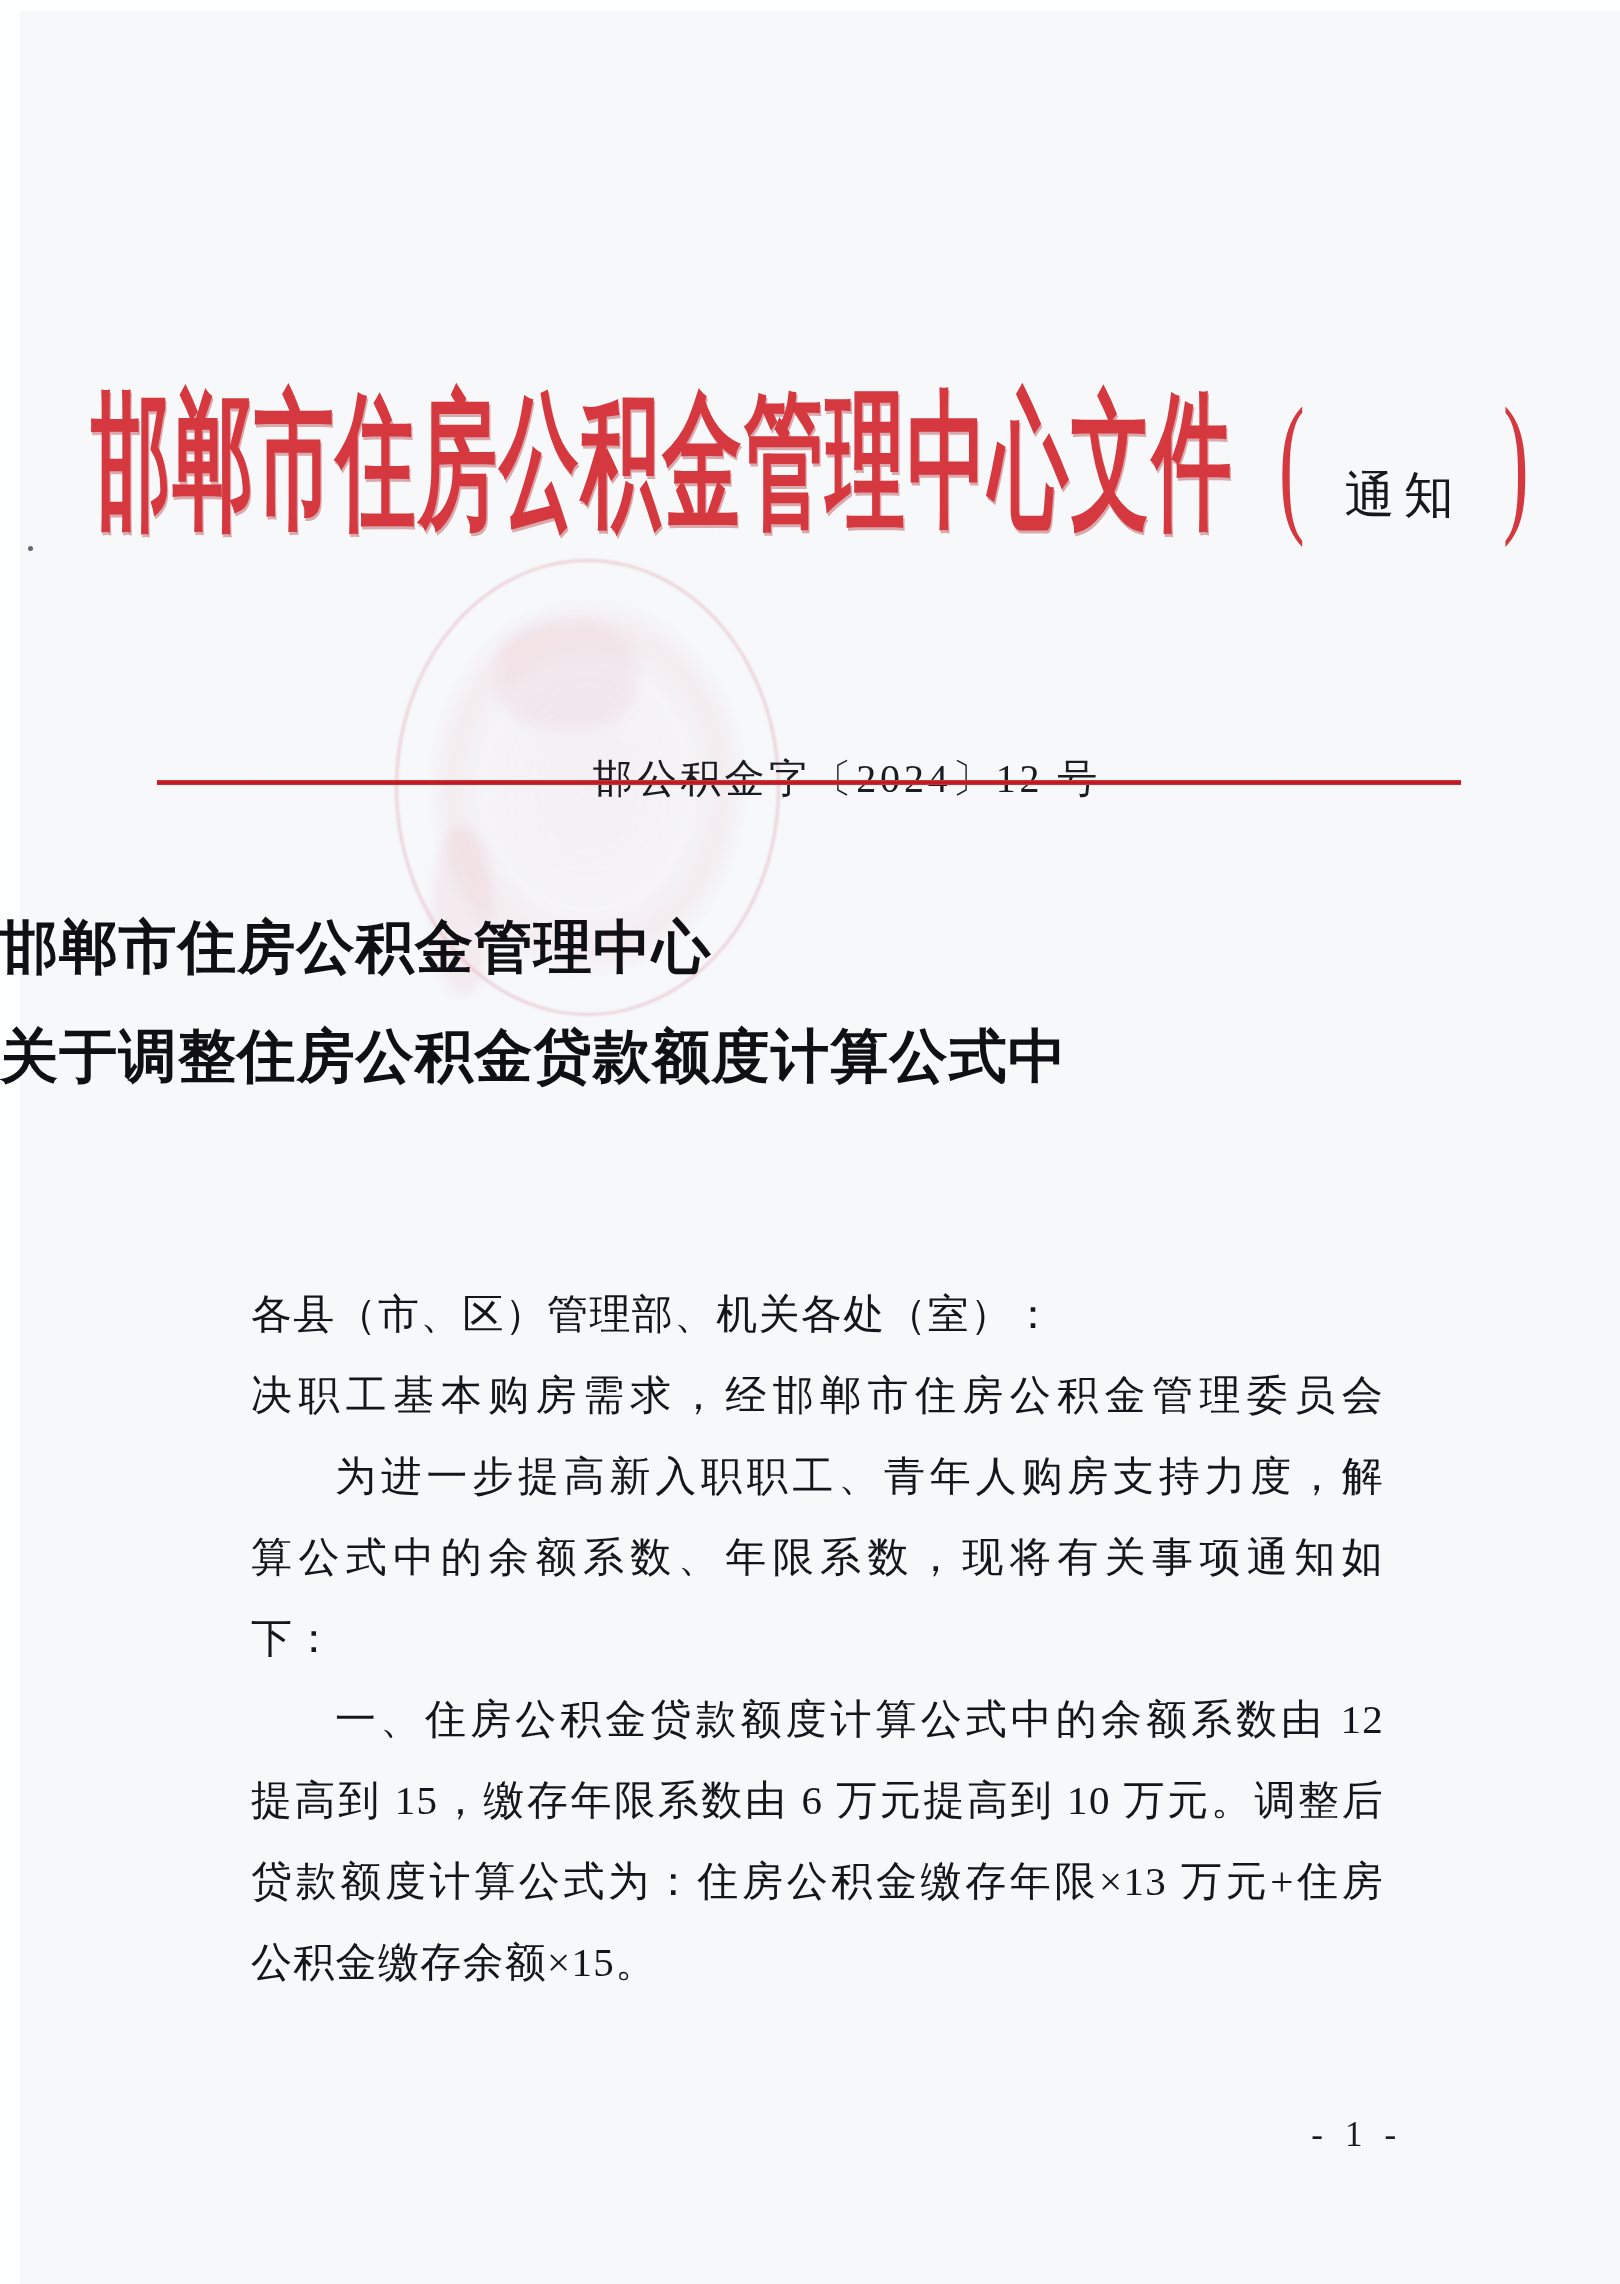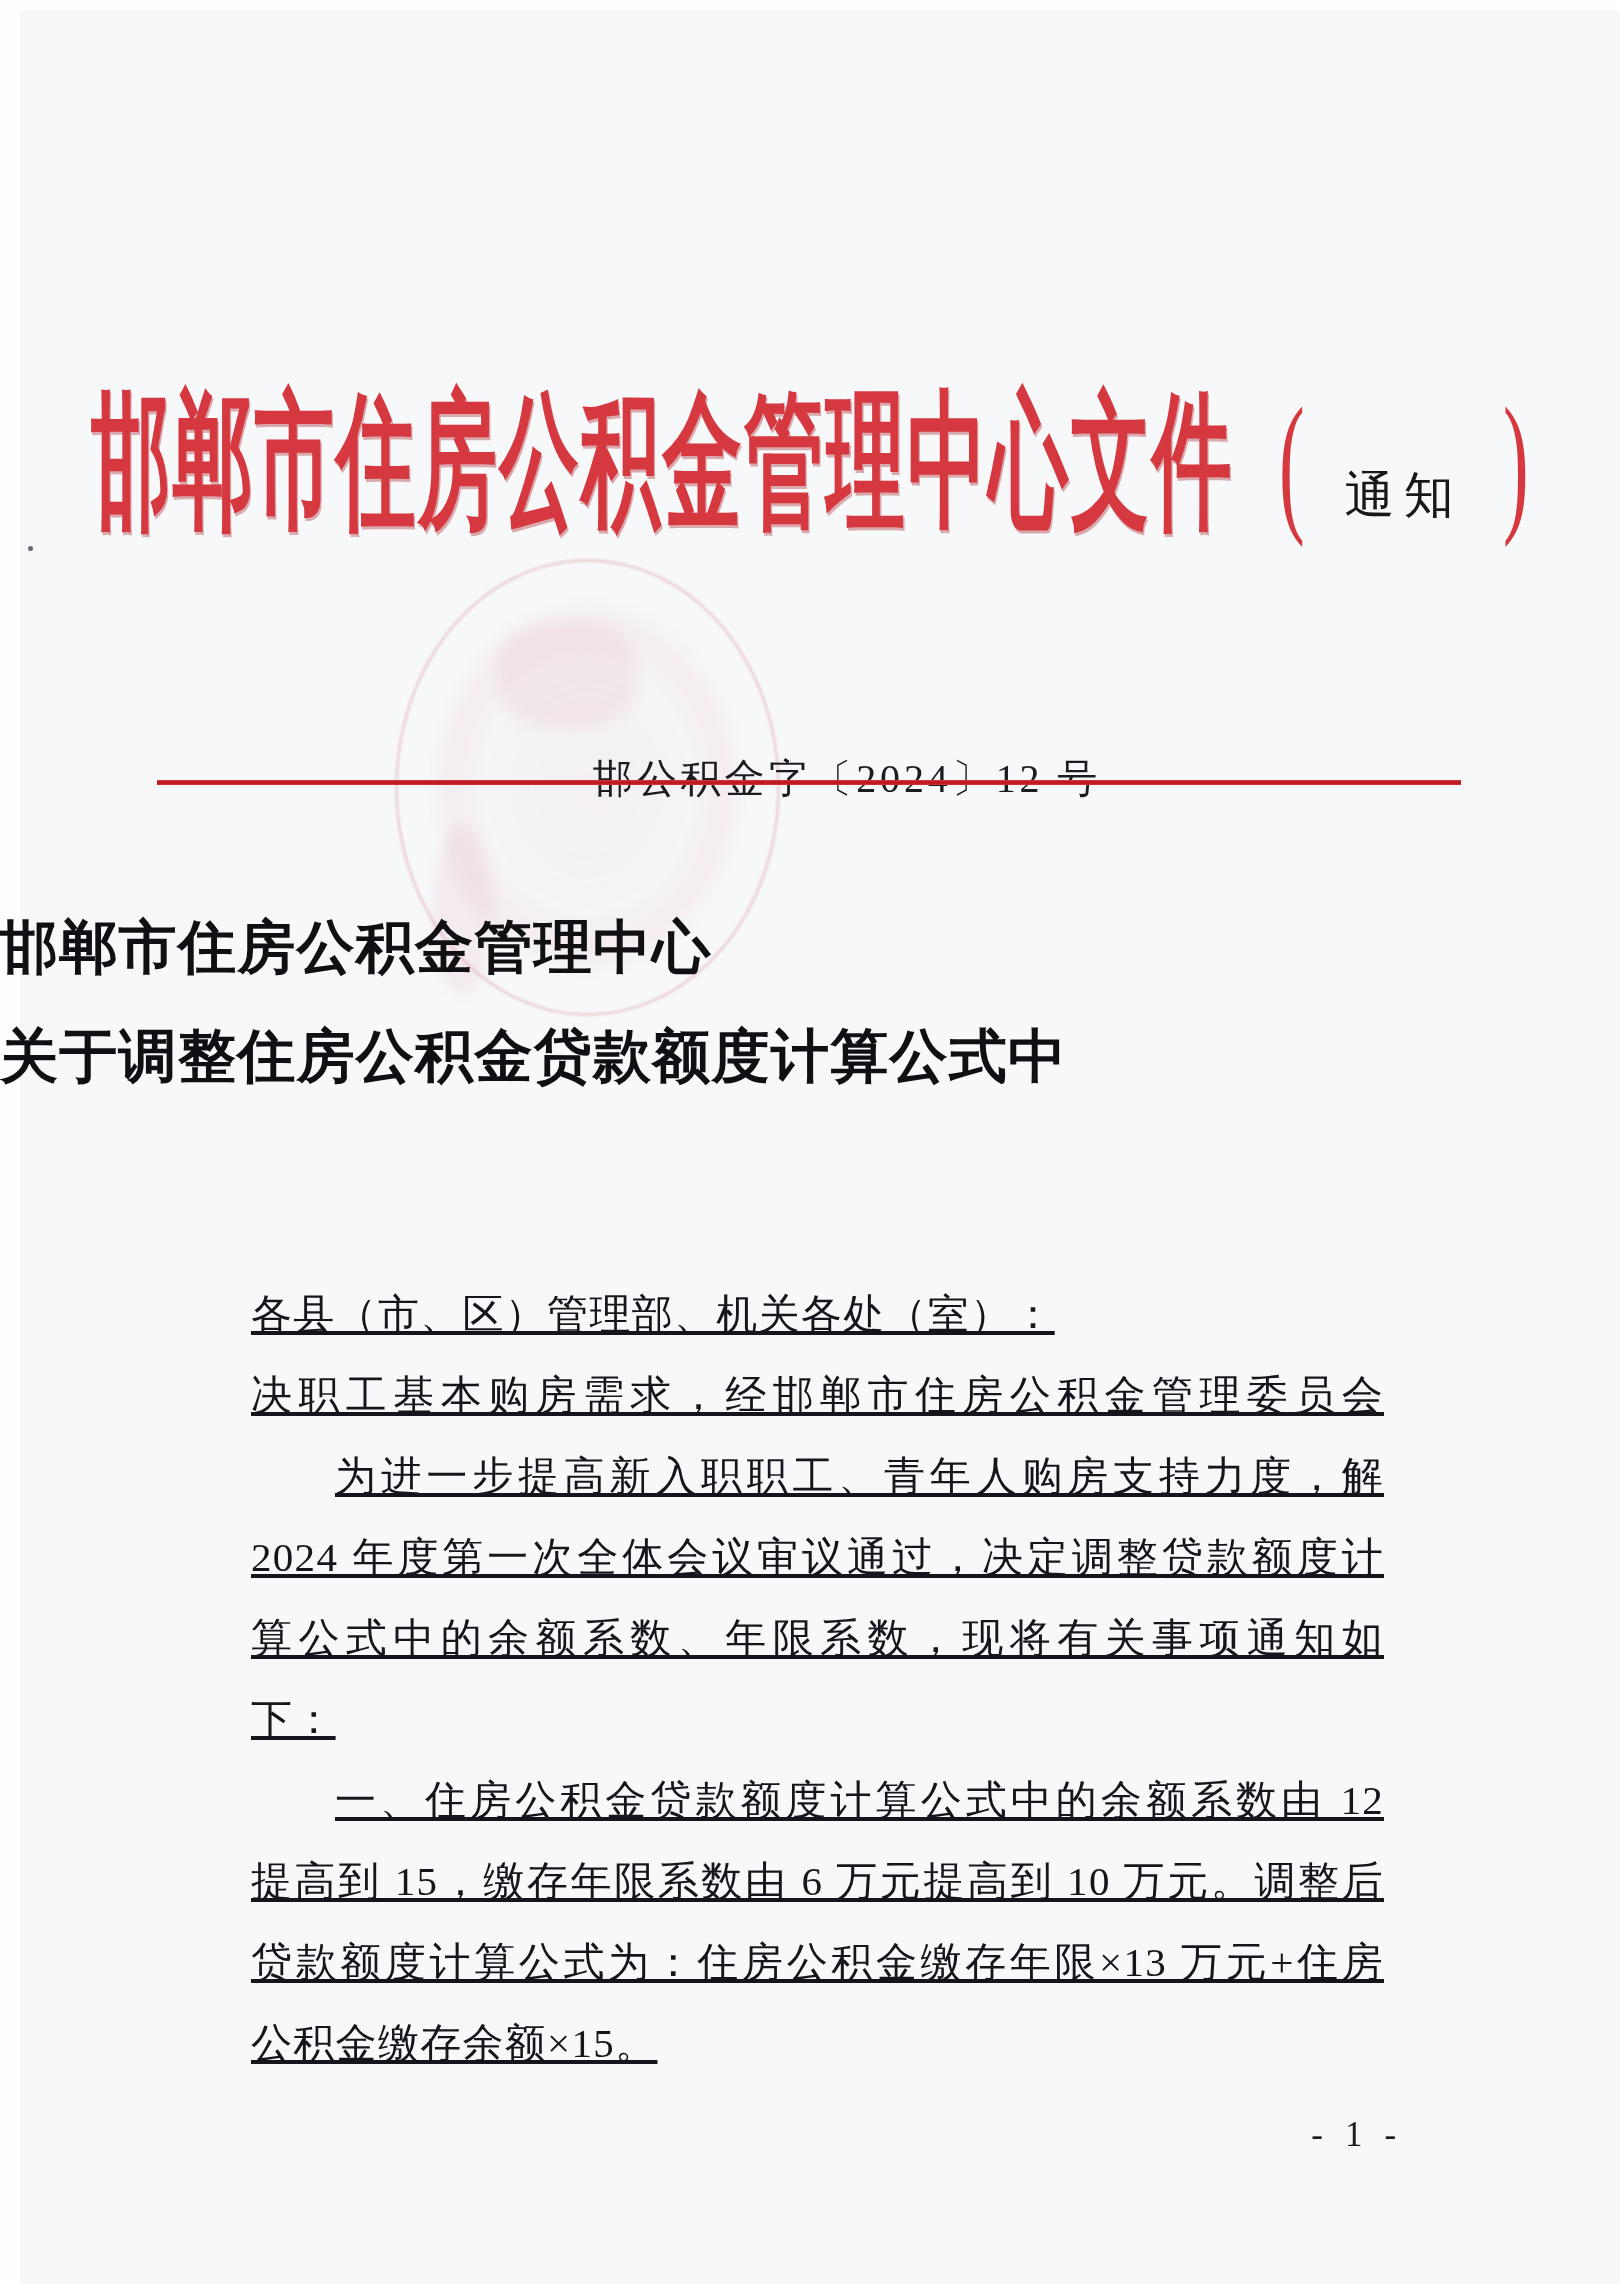--- a/index.html
+++ b/index.html
@@ -99,21 +99,20 @@
     font-size: 58px; font-weight: 700;
     line-height: 109px;
     letter-spacing: 1.3px;
     color: #0f0f14;
   }
   
   .body-block {
     position: absolute; left: 251px; top: 1274px;
     width: 1133px;
     color: #15151b;
-    text-decoration: underline;
   }
   .body-line {
     height: 81px; line-height: 81px;
     font-size: 41px;
     letter-spacing: 1.3px;
     white-space: nowrap;
     text-align: left;
   }
   .body-line.justify {
     white-space: normal;
@@ -155,21 +154,20 @@
 
 <div class="title-block">
     <div>邯郸市住房公积金管理中心</div>
     <div>关于调整住房公积金贷款额度计算公式中</div>
   </div>
 
 <div class="body-block">
     <div class="body-line">各县（市、区）管理部、机关各处（室）：</div>
     <div class="body-line justify">决职工基本购房需求，经邯郸市住房公积金管理委员会</div>
     <div class="body-line justify indent">为进一步提高新入职职工、青年人购房支持力度，解</div>
-    <div class="body-line justify">2024 年度第一次全体会议审议通过，决定调整贷款额度计</div>
     <div class="body-line justify">算公式中的余额系数、年限系数，现将有关事项通知如</div>
     <div class="body-line">下：</div>
     <div class="body-line justify indent">一、住房公积金贷款额度计算公式中的余额系数由 12</div>
     <div class="body-line justify">提高到 15，缴存年限系数由 6 万元提高到 10 万元。调整后</div>
     <div class="body-line justify">贷款额度计算公式为：住房公积金缴存年限×13 万元+住房</div>
     <div class="body-line">公积金缴存余额×15。</div>
   </div>
 
 <div class="page-number">- 1 -</div>
 

